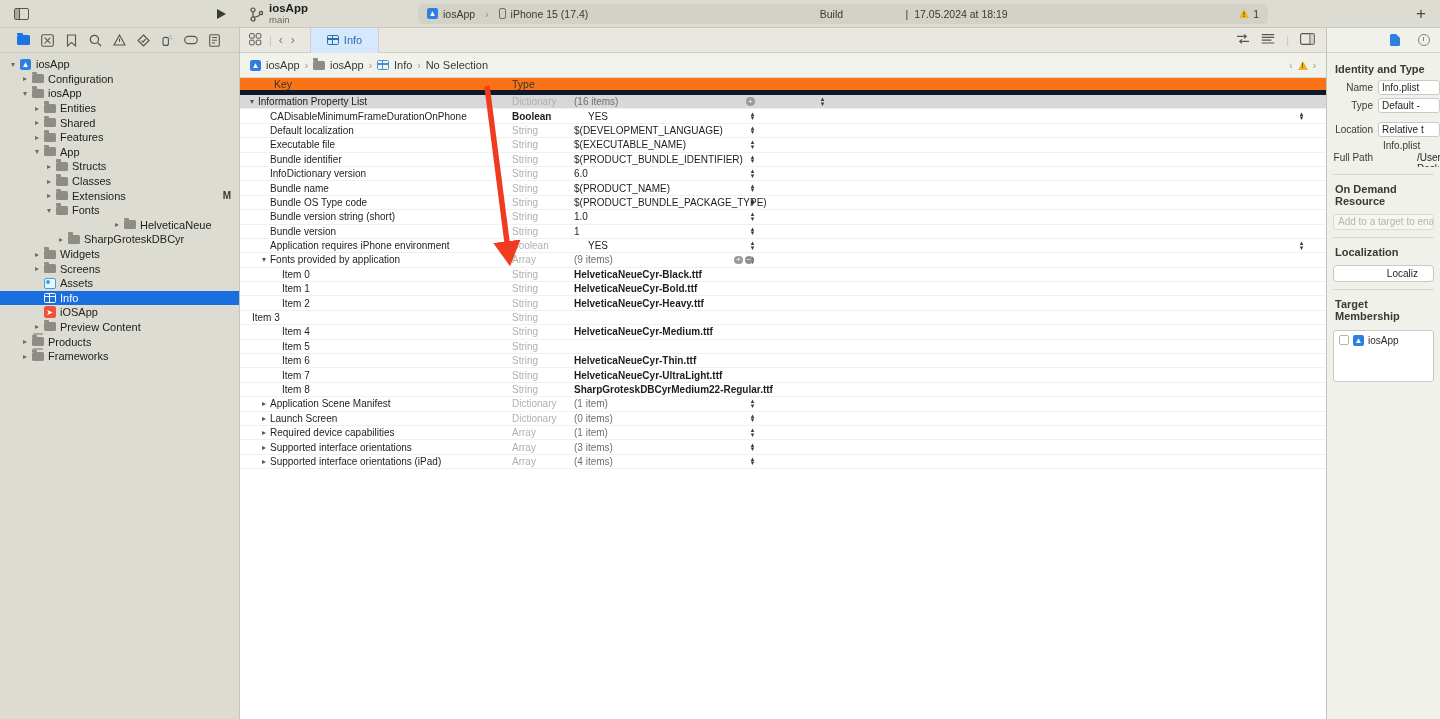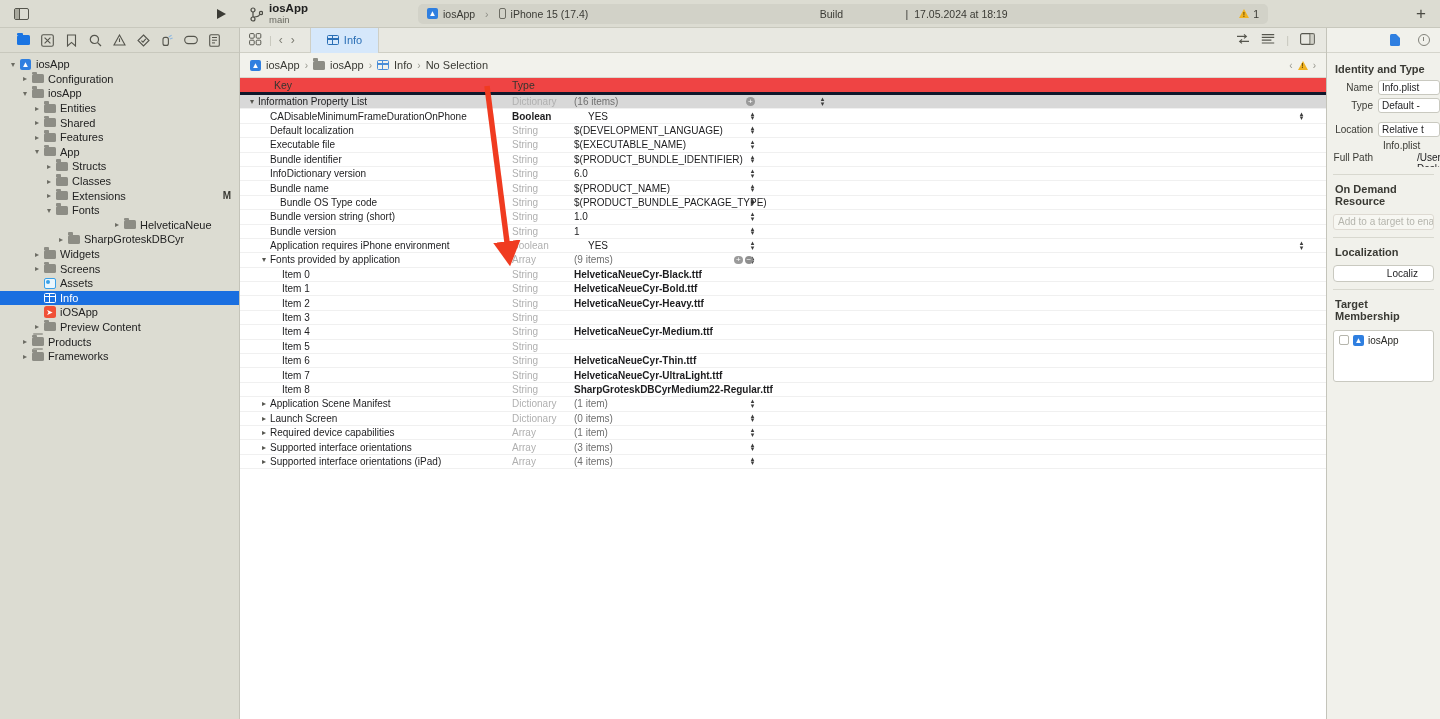--- a/index.html
+++ b/index.html
@@ -96,21 +96,21 @@
   .tab-chip .plist-ic:before, .tab-chip .plist-ic:after { background:#2b6fb5; }
   .etb-spacer { flex: 1; }
   .etb-right { display: flex; align-items: center; gap: 11px; padding-right: 11px; color: #56564e; }
 
   .breadcrumb { height: 25px; background: #f2f2ec; display: flex; align-items: center; gap: 5px; padding: 0 10px; border-bottom: 1px solid #d8d8cf; font-size: 11px; color: #3a3a34;}
   .crumb-sep { color: #96968d; font-size: 10px; }
   .bc-right { margin-left: auto; display: flex; align-items: center; gap: 5px; color: #96968d; font-size: 10px;}
 
   
   .plist-wrap { flex: 1; background: #fff; overflow: hidden; position: relative; }
-  .plist-head { height: 17px; display: flex; align-items: center; font-size: 10.5px; color: #35352f; background: #ef4444; border-bottom: 3px solid #0f172a; }
+  .plist-head { height: 17px; display: flex; align-items: center; font-size: 10.5px; color: #35352f; background: #f97316; border-bottom: 5px solid #0f172a; }
   .col-key { width: 272px; padding-left: 34px; }
   .col-type { width: 62px; }
   .col-val { flex: 1; }
   .prow { height: 14.4px; display: flex; align-items: center; font-size: 10px; border-bottom: 1px solid #f0f0f0; position: relative; }
   .prow.grey { background: #d8d8d8; }
   .prow.alt { background: #fff; }
   .pk { width: 272px; display: flex; align-items: center; white-space: nowrap; overflow: hidden; color: #1d1d1f;}
   .pk-disc { width: 12px; flex: 0 0 12px; text-align: center; font-size: 8px; color: #55554f; }
   .pt { width: 62px; color: #b0b0b0; display:flex; align-items:center;}
   .pt.strong { color: #1d1d1f; font-weight: 600; }
@@ -566,21 +566,21 @@
                 <span>Bundle name</span>
               </span>
               <span class="pt">String</span>
               <span class="pv">$(PRODUCT_NAME)</span>
               <span class="stepper">
                 <i>▴</i>
                 <i>▾</i>
               </span>
             </div>
             <div class="prow alt">
-              <span class="pk" style="padding-left: 28px;">
+              <span class="pk" style="padding-left: 18px;">
                 <span class="pk-disc"></span>
                 <span>Bundle OS Type code</span>
               </span>
               <span class="pt">String</span>
               <span class="pv">$(PRODUCT_BUNDLE_PACKAGE_TYPE)</span>
               <span class="stepper">
                 <i>▴</i>
                 <i>▾</i>
               </span>
             </div>
@@ -658,21 +658,21 @@
             </div>
             <div class="prow alt">
               <span class="pk" style="padding-left: 30px;">
                 <span class="pk-disc"></span>
                 <span>Item 2</span>
               </span>
               <span class="pt">String</span>
               <span class="pv bold">HelveticaNeueCyr-Heavy.ttf</span>
             </div>
             <div class="prow alt">
-              <span class="pk" style="padding-left: 30px;">
+              <span class="pk" style="">
                 <span class="pk-disc"></span>
                 <span>Item 3</span>
               </span>
               <span class="pt">String</span>
             </div>
             <div class="prow alt">
               <span class="pk" style="padding-left: 30px;">
                 <span class="pk-disc"></span>
                 <span>Item 4</span>
               </span>

